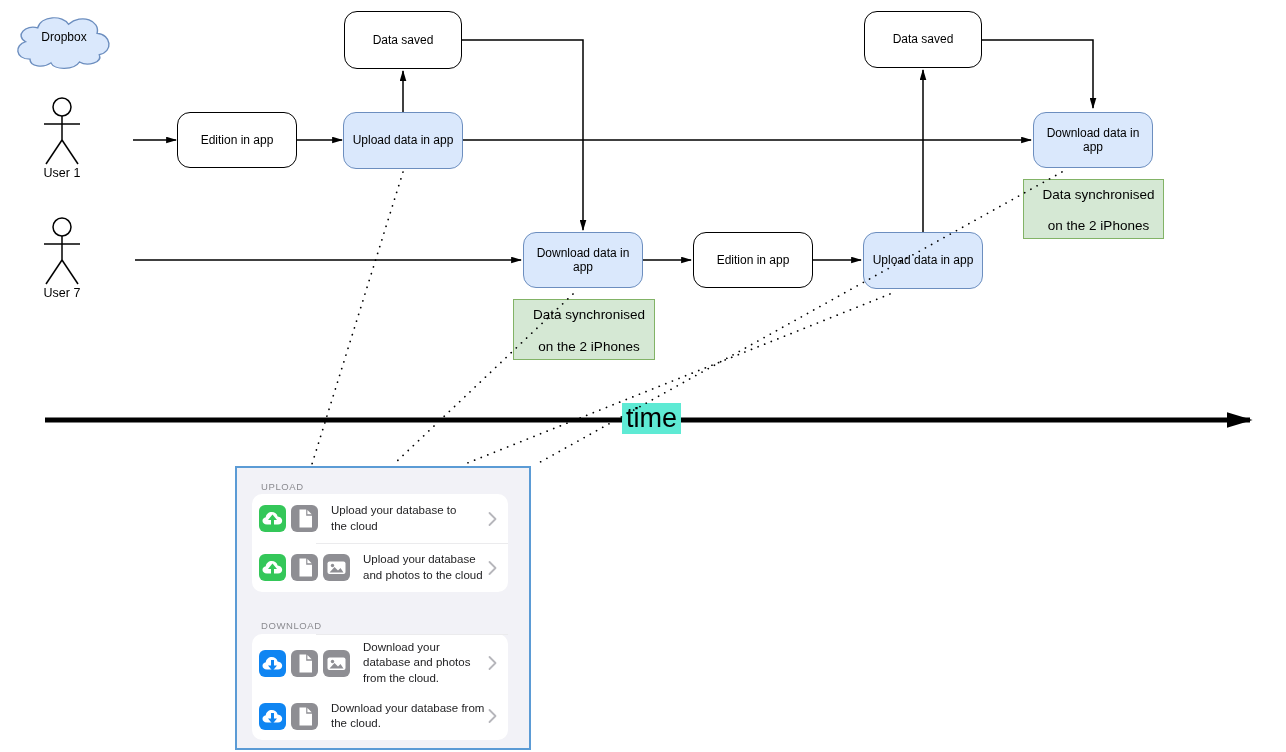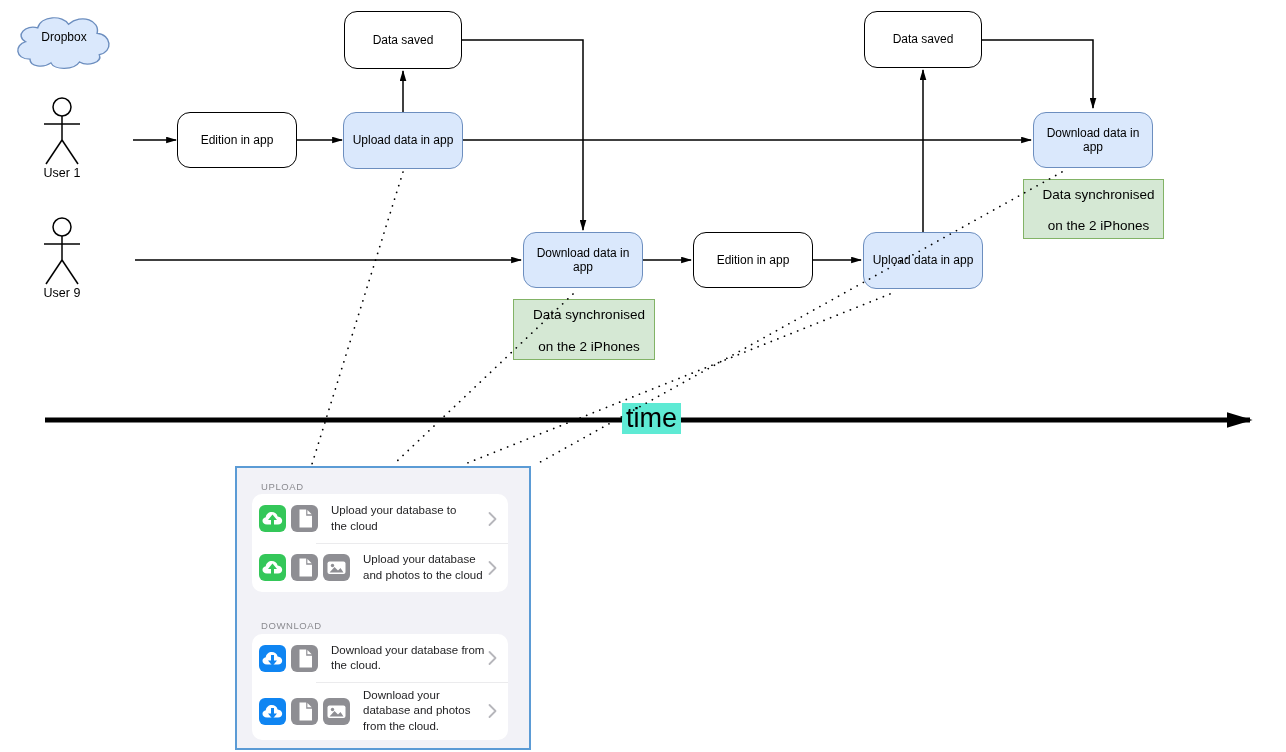--- a/index.html
+++ b/index.html
@@ -106,21 +106,21 @@
     <span>Data synchronised</span>
     <span>on the 2 iPhones</span>
   </div>
   <div class="note" style="left:1023px;top:179px;width:141px;height:60px">
     <span>Data synchronised</span>
     <span>on the 2 iPhones</span>
   </div>
 
   <div class="cloud-label">Dropbox</div>
   <div class="actor-label" style="left:17px;top:166px">User 1</div>
-  <div class="actor-label" style="left:17px;top:286px">User 9</div>
+  <div class="actor-label" style="left:17px;top:286px">User 7</div>
   <div id="time-label">time</div>
 
   <svg id="dots" class="layer">
     <g stroke="#000" stroke-width="1.7" stroke-linecap="round" stroke-dasharray="0.1,7" fill="none">
       <path d="M403 172 L312 464"></path>
       <path d="M573 294 L394 464"></path>
       <path d="M890 294 L465 464"></path>
       <path d="M1062 172 L535 465"></path>
     </g>
   </svg>
@@ -161,50 +161,50 @@
         <div class="rtext r2">Upload your database and photos to the cloud</div>
         <svg class="chev" width="9" height="15" viewBox="0 0 9 15">
           <polyline points="1.5,1.5 7.5,7.5 1.5,13.5" stroke="#b6b6bb" stroke-width="1.8" fill="none" stroke-linecap="round" stroke-linejoin="round"></polyline>
         </svg>
       </div>
     </div>
 
     <div class="sec-title" id="sec-download">DOWNLOAD</div>
 
     <div class="card" id="card-download">
-      <div class="prow h48">
-        <svg class="icn blue" viewBox="0 0 27 27">
-          <path d="M8 19.5 C5 19.5 3.5 17.6 3.5 15.7 C3.5 13.9 4.9 12.4 6.8 12.2 C7.1 9 9.8 7 12.8 7 C15.7 7 18 8.8 18.6 11.4 C21.2 11.5 23.2 13.3 23.2 15.7 C23.2 17.9 21.4 19.5 19 19.5 Z" fill="#fff"></path>
-          <polygon points="13.5,21 18,15.5 15,15.5 15,10 12,10 12,15.5 9,15.5" fill="#0f85f2"></polygon>
-        </svg>
-        <svg class="icn gray" viewBox="0 0 27 27">
-          <path d="M8.5 4.5 H15.2 V10.8 H21 V22.5 H8.5 Z" fill="#fff"></path>
-          <path d="M16.4 4.9 L20.7 9.2 H16.4 Z" fill="#fff"></path>
-        </svg>
-        <div class="rtext r3">Download your database from the cloud.</div>
-        <svg class="chev" width="9" height="15" viewBox="0 0 9 15">
-          <polyline points="1.5,1.5 7.5,7.5 1.5,13.5" stroke="#b6b6bb" stroke-width="1.8" fill="none" stroke-linecap="round" stroke-linejoin="round"></polyline>
-        </svg>
-      </div>
       <div class="prow h58">
         <div class="divider"></div>
         <svg class="icn blue" viewBox="0 0 27 27">
           <path d="M8 19.5 C5 19.5 3.5 17.6 3.5 15.7 C3.5 13.9 4.9 12.4 6.8 12.2 C7.1 9 9.8 7 12.8 7 C15.7 7 18 8.8 18.6 11.4 C21.2 11.5 23.2 13.3 23.2 15.7 C23.2 17.9 21.4 19.5 19 19.5 Z" fill="#fff"></path>
           <polygon points="13.5,21 18,15.5 15,15.5 15,10 12,10 12,15.5 9,15.5" fill="#0f85f2"></polygon>
         </svg>
         <svg class="icn gray" viewBox="0 0 27 27">
           <path d="M8.5 4.5 H15.2 V10.8 H21 V22.5 H8.5 Z" fill="#fff"></path>
           <path d="M16.4 4.9 L20.7 9.2 H16.4 Z" fill="#fff"></path>
         </svg>
         <svg class="icn gray" viewBox="0 0 27 27">
           <rect x="4.5" y="7.5" width="18" height="12.5" rx="2" fill="#fff"></rect>
           <circle cx="9.5" cy="11.5" r="1.7" fill="#8e8e93"></circle>
           <path d="M6.5 18.5 L11.5 13 L15 16.5 L17.5 14 L20.5 18.5 Z" fill="#8e8e93"></path>
         </svg>
         <div class="rtext r4">Download your database and photos from the cloud.</div>
         <svg class="chev" width="9" height="15" viewBox="0 0 9 15">
           <polyline points="1.5,1.5 7.5,7.5 1.5,13.5" stroke="#b6b6bb" stroke-width="1.8" fill="none" stroke-linecap="round" stroke-linejoin="round"></polyline>
         </svg>
       </div>
+      <div class="prow h48">
+        <svg class="icn blue" viewBox="0 0 27 27">
+          <path d="M8 19.5 C5 19.5 3.5 17.6 3.5 15.7 C3.5 13.9 4.9 12.4 6.8 12.2 C7.1 9 9.8 7 12.8 7 C15.7 7 18 8.8 18.6 11.4 C21.2 11.5 23.2 13.3 23.2 15.7 C23.2 17.9 21.4 19.5 19 19.5 Z" fill="#fff"></path>
+          <polygon points="13.5,21 18,15.5 15,15.5 15,10 12,10 12,15.5 9,15.5" fill="#0f85f2"></polygon>
+        </svg>
+        <svg class="icn gray" viewBox="0 0 27 27">
+          <path d="M8.5 4.5 H15.2 V10.8 H21 V22.5 H8.5 Z" fill="#fff"></path>
+          <path d="M16.4 4.9 L20.7 9.2 H16.4 Z" fill="#fff"></path>
+        </svg>
+        <div class="rtext r3">Download your database from the cloud.</div>
+        <svg class="chev" width="9" height="15" viewBox="0 0 9 15">
+          <polyline points="1.5,1.5 7.5,7.5 1.5,13.5" stroke="#b6b6bb" stroke-width="1.8" fill="none" stroke-linecap="round" stroke-linejoin="round"></polyline>
+        </svg>
+      </div>
     </div>
   </div>
 
 </div>
 
 </body></html>

